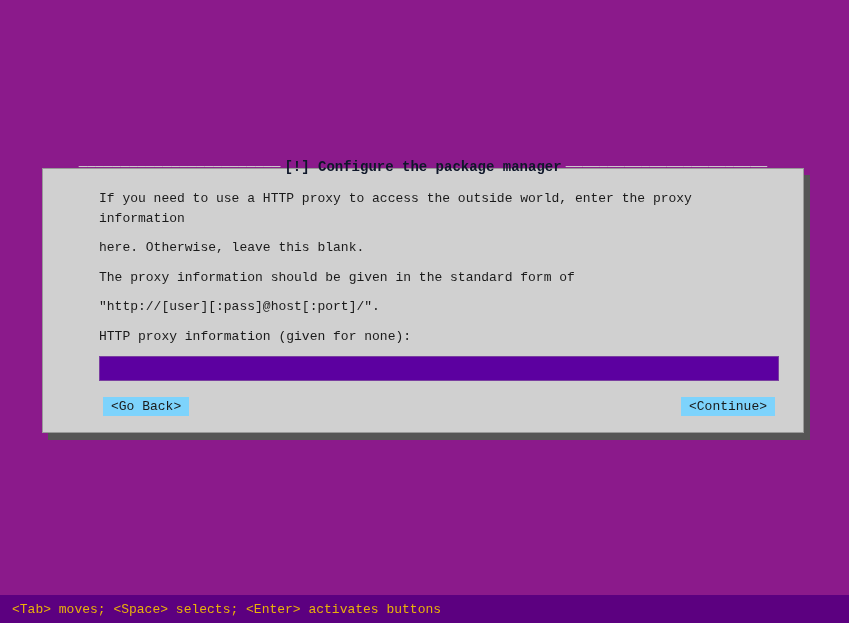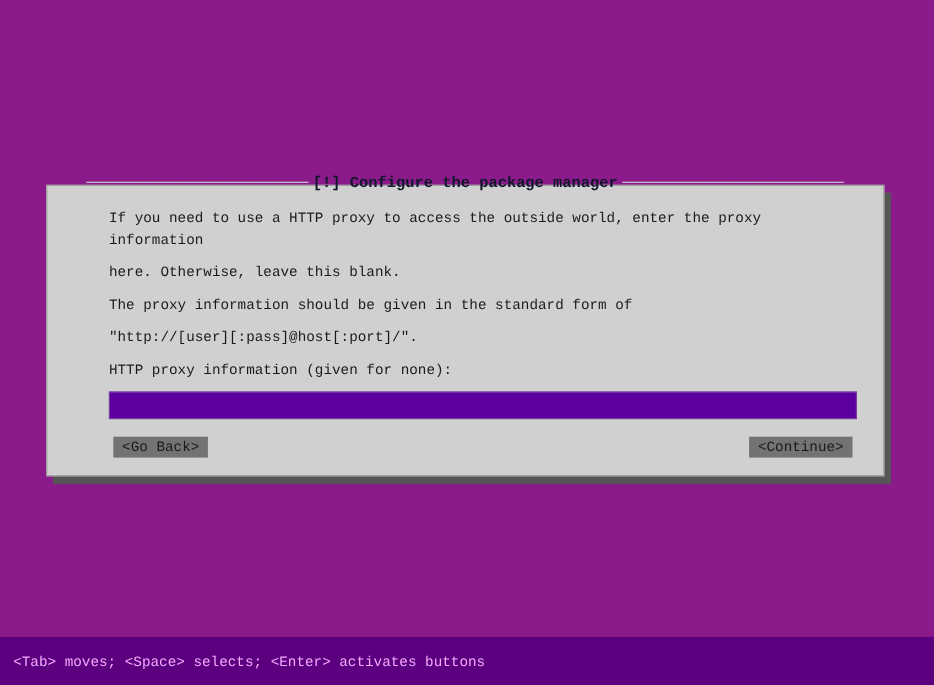--- a/index.html
+++ b/index.html
@@ -108,40 +108,40 @@
     }
 
     .button-row {
       display: flex;
       justify-content: space-between;
       padding: 0 4px;
       margin-top: 8px;
     }
 
     .btn {
-      background-color: #737373;
+      background-color: #7dd3fc;
       border: none;
       color: #1a1a1a;
       font-family: 'Courier New', Courier, monospace;
       font-size: 13px;
       cursor: pointer;
       padding: 2px 8px;
     }
 
     .statusbar {
       position: absolute;
       bottom: 0;
       left: 0;
       right: 0;
-      height: 44px;
+      height: 28px;
       background-color: #5c0080;
       display: flex;
       align-items: center;
       padding: 0 12px;
-      color: #f0abfc;
+      color: #eab308;
       font-size: 13px;
     }
   </style>
 </head>
 <body>
 
 <div class="screen">
 
   <div class="dialog-shadow"></div>
 

